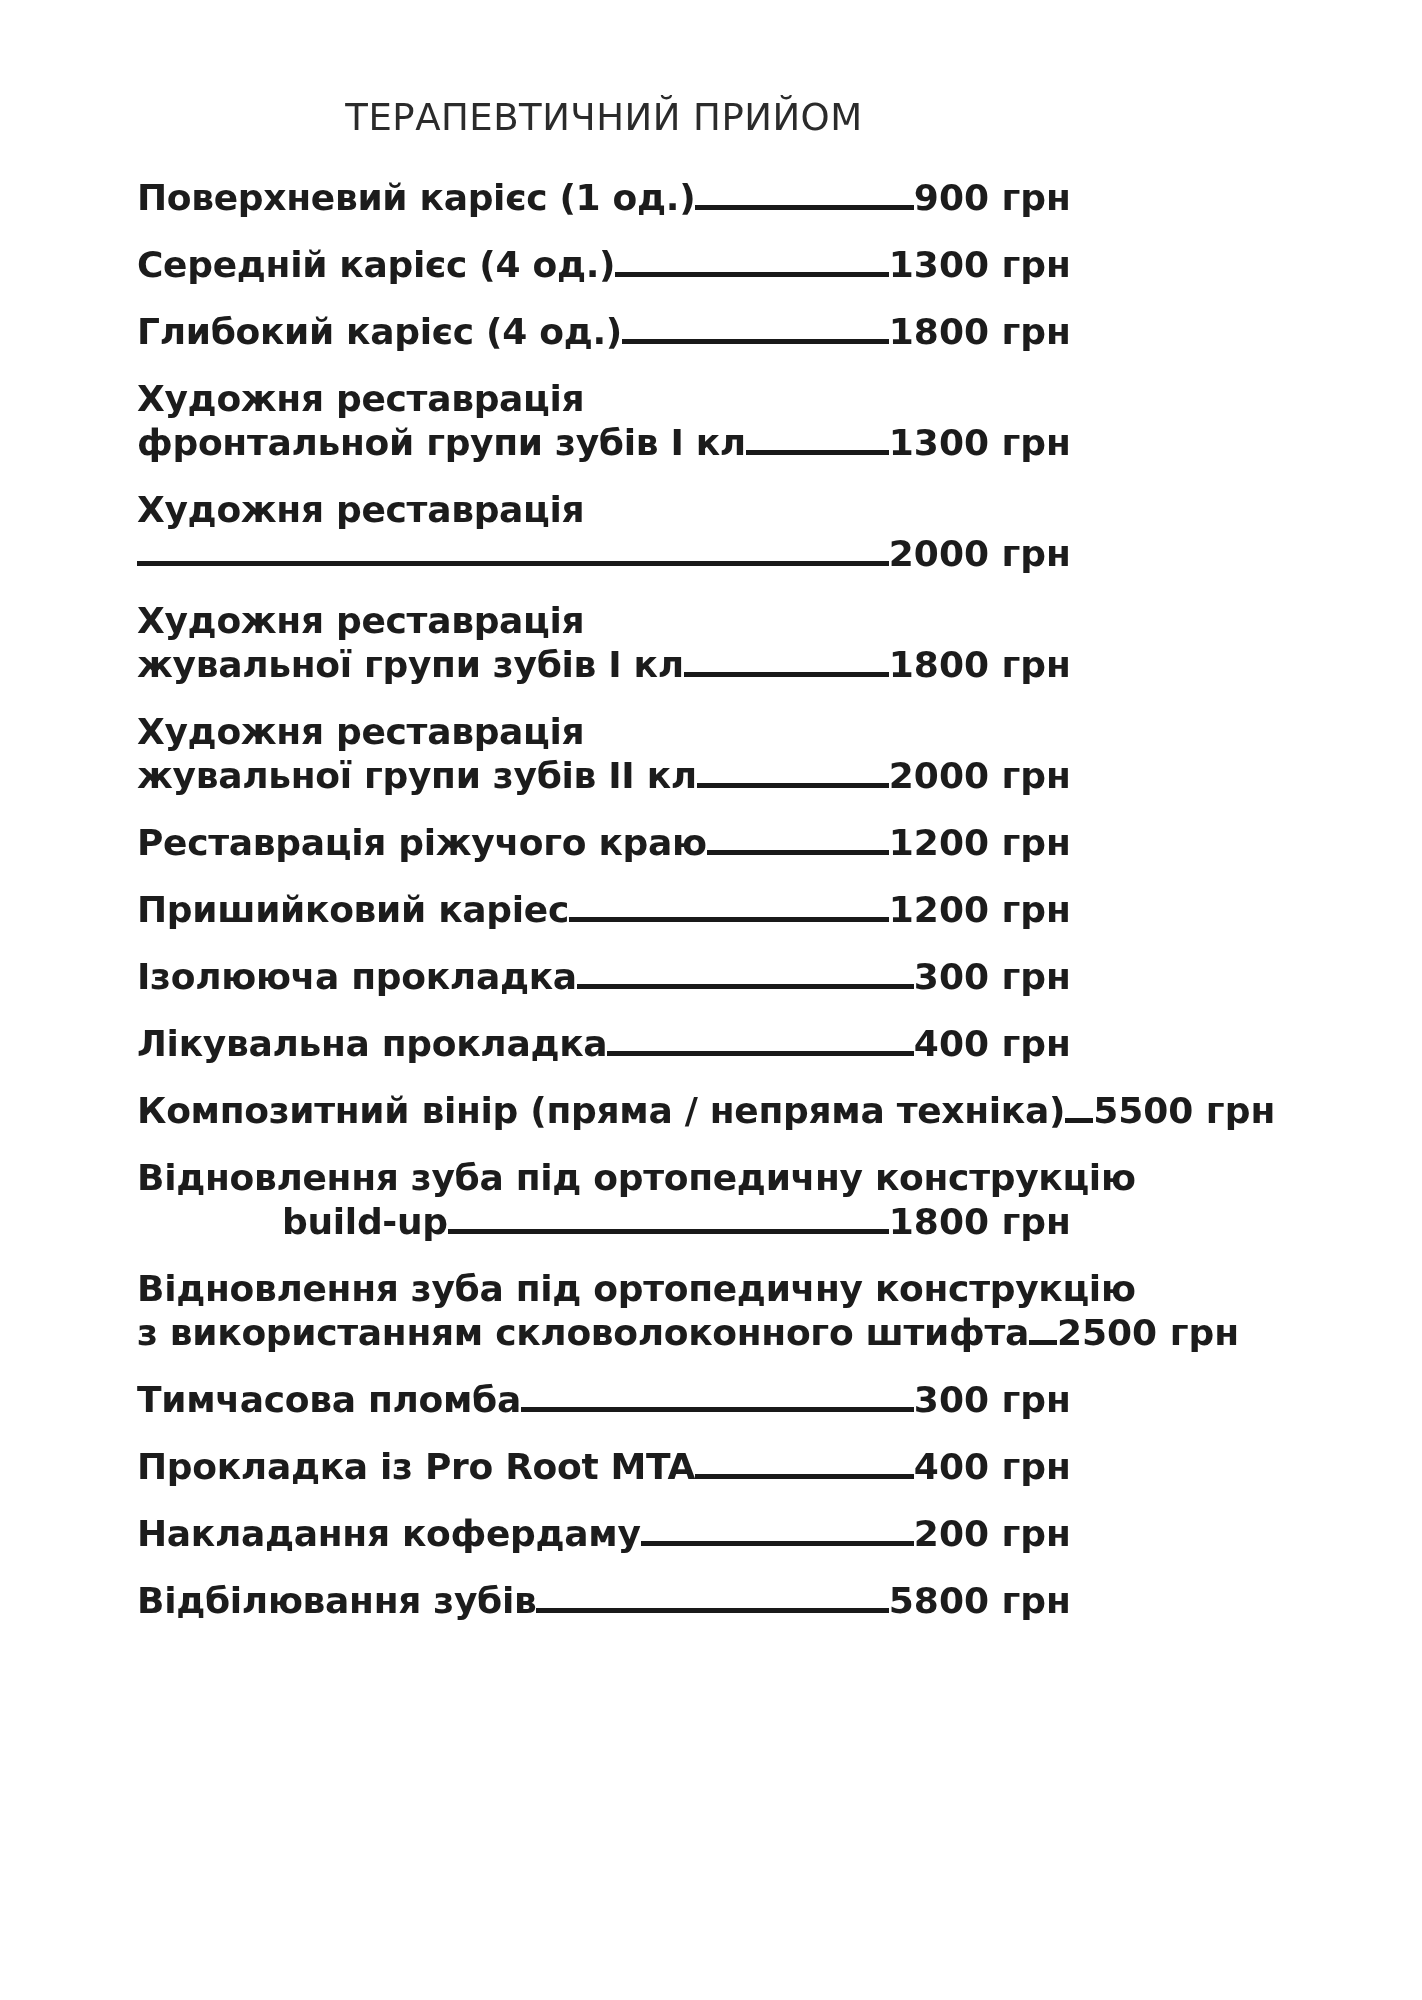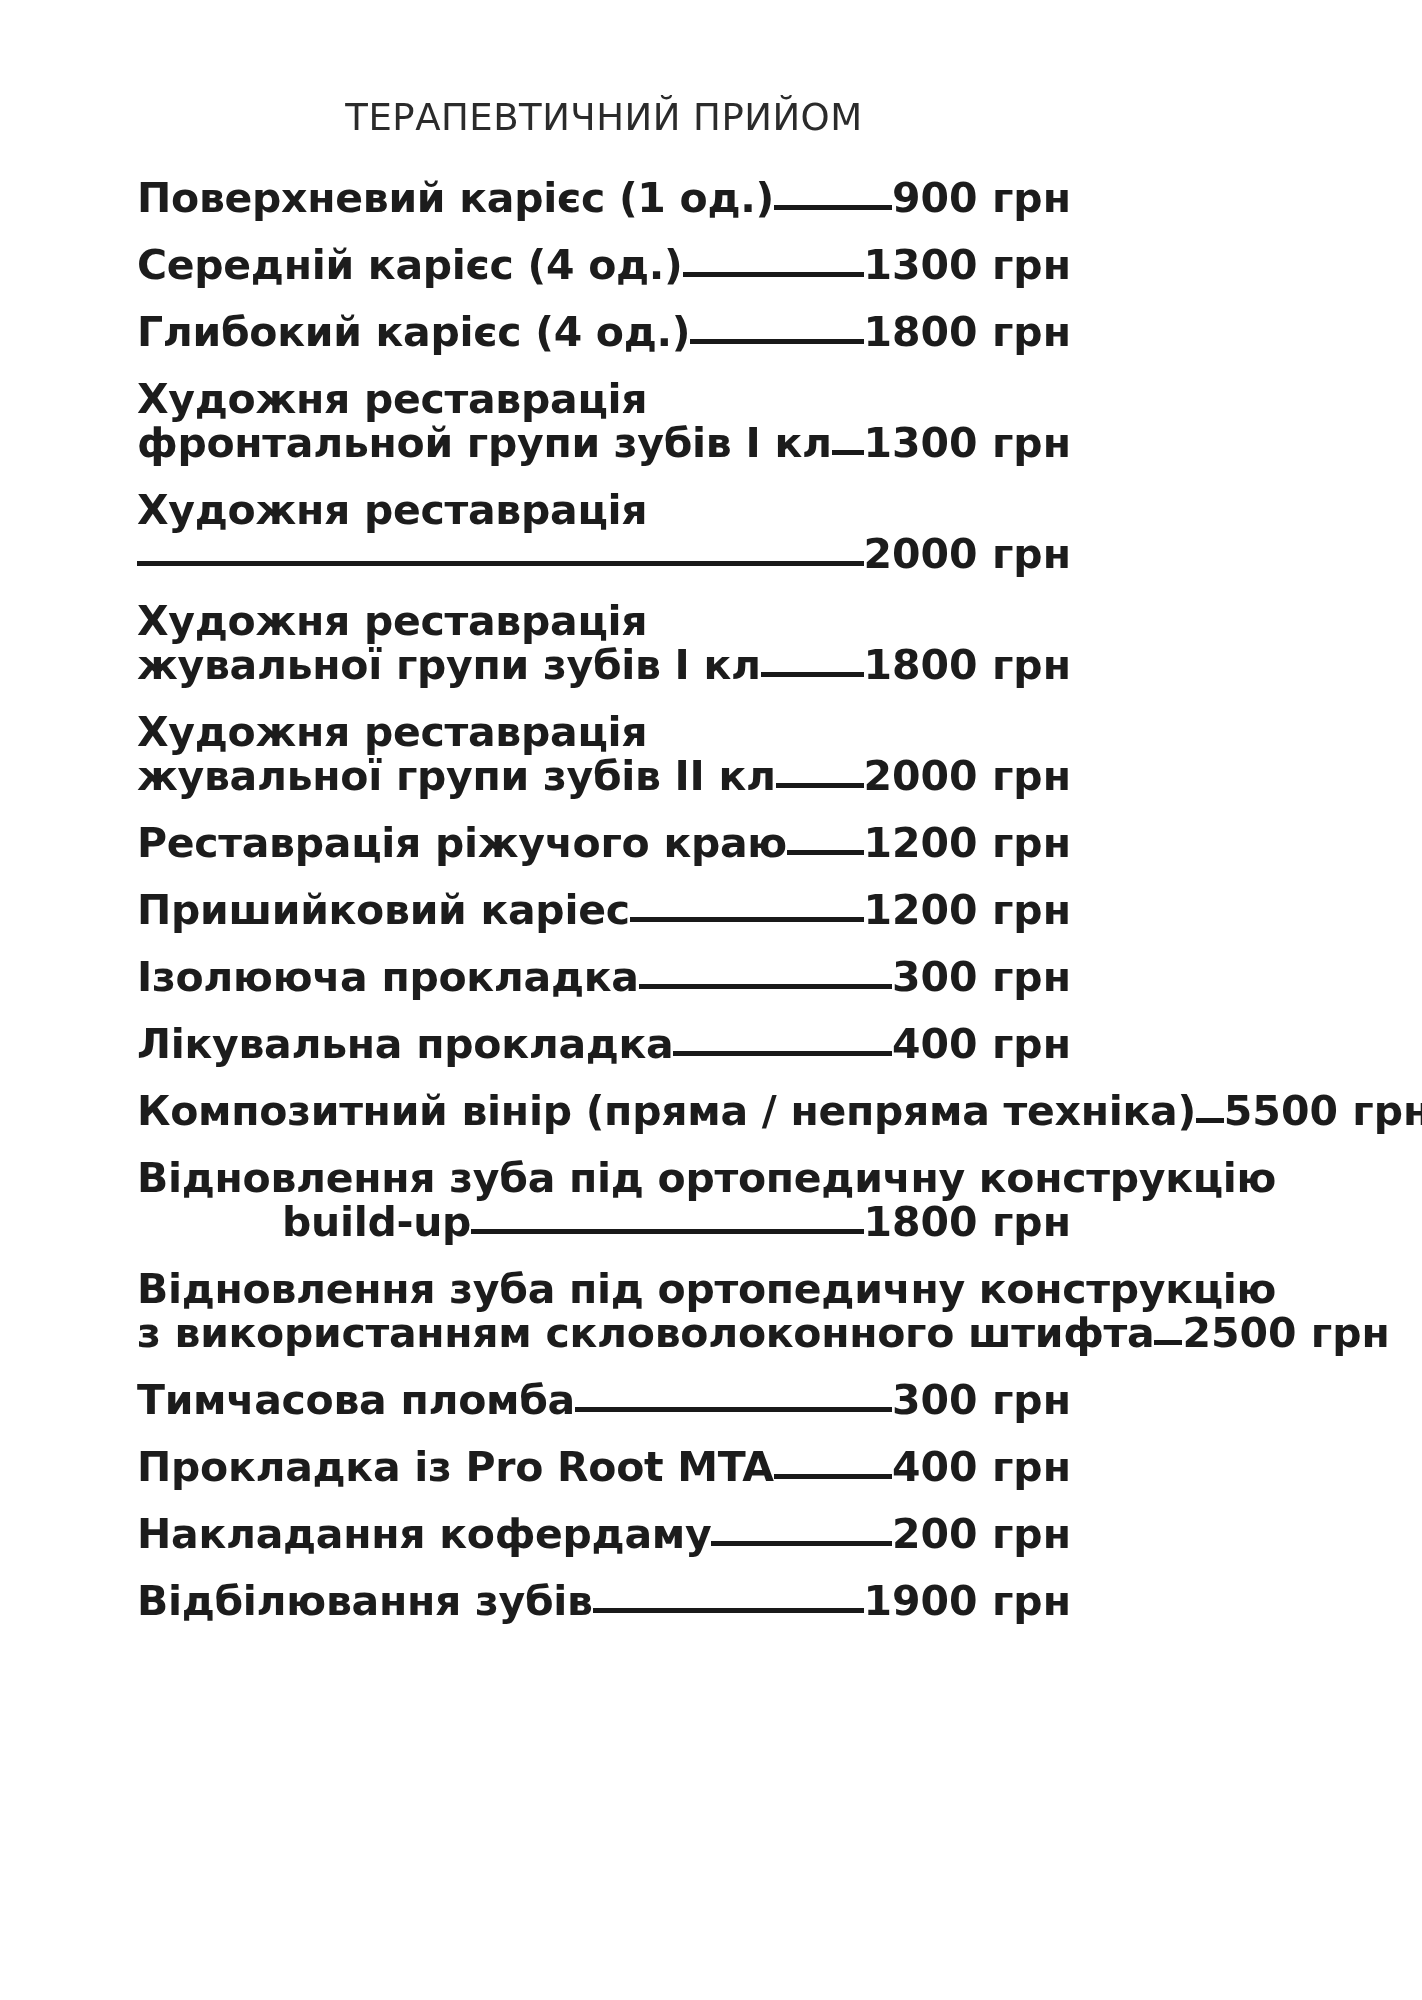--- a/index.html
+++ b/index.html
@@ -30,21 +30,21 @@
     margin-bottom: 36px;
     white-space: nowrap;
   }
   .price-list .row {
     margin-bottom: 23px;
   }
   .price-list .line {
     display: flex;
     align-items: flex-end;
     line-height: 44px;
-    font-size: 41px;
+    font-size: 36px;
     font-weight: 700;
     color: #1c1c1c;
     white-space: nowrap;
   }
   .price-list .line.indented {
     padding-left: 145px;
   }
   .price-list .label {
     flex: 0 0 auto;
     letter-spacing: -0.3px;
@@ -199,17 +199,17 @@
         <div class="line">
     <span class="label">Накладання кофердаму</span>
   <span class="filler"></span>
           <span class="price">200 грн</span>
         </div>
       </div>
       <div class="row">
         <div class="line">
     <span class="label">Відбілювання зубів</span>
   <span class="filler"></span>
-          <span class="price">1900 грн</span>
+          <span class="price">5800 грн</span>
         </div>
       </div>
     </div>
 </div>
 
 </body></html>

